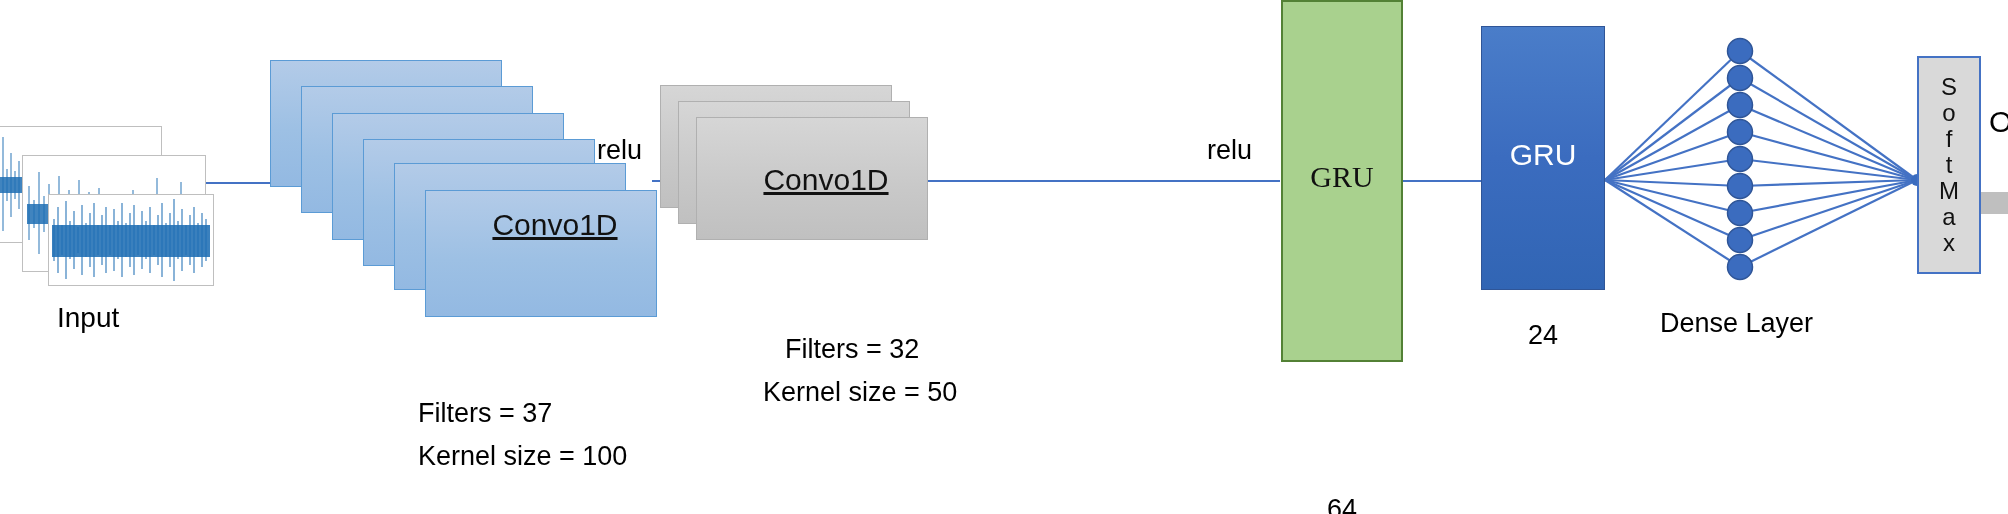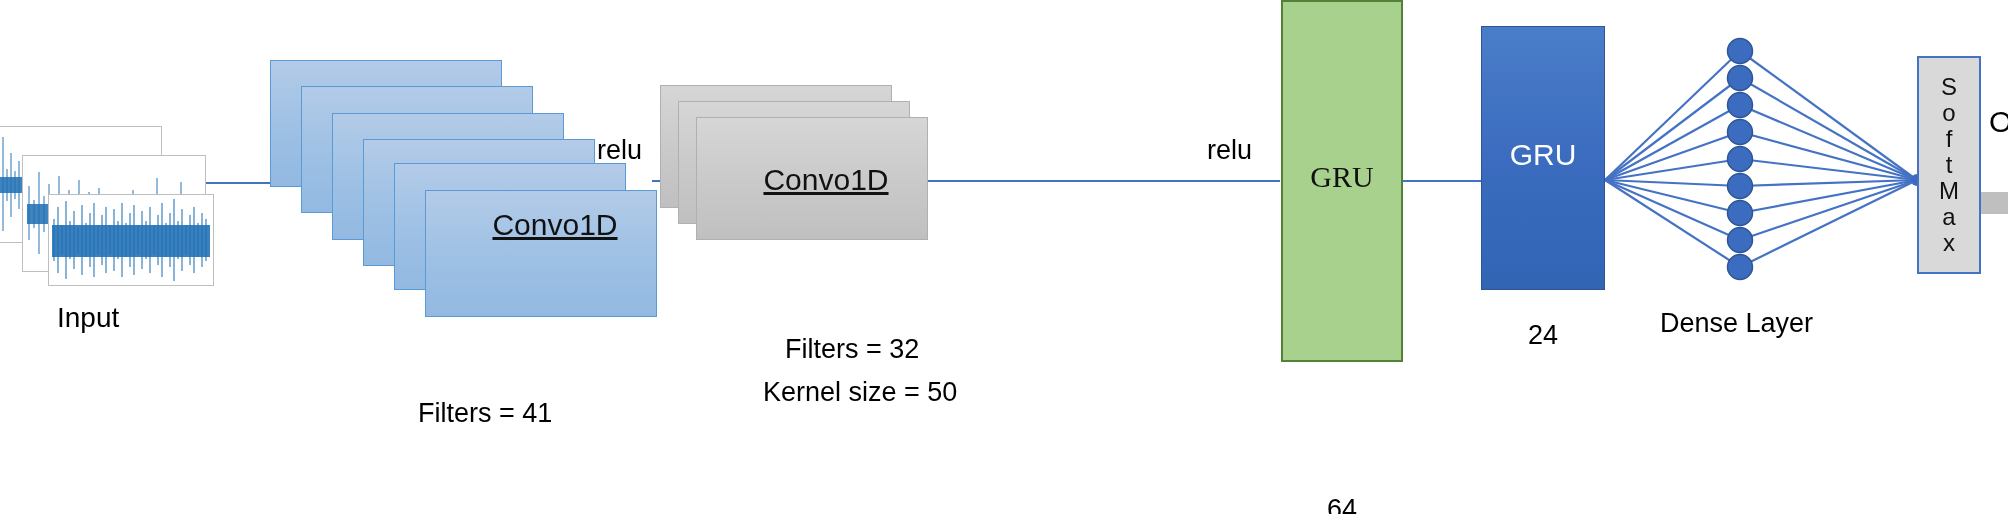--- a/index.html
+++ b/index.html
@@ -187,21 +187,22 @@
   <div class="wire" style="left:175px;top:182px;width:245px;"></div>
 
   <div class="conv-card conv-blue" style="left:270px;top:60px;width:232px;height:127px;z-index:11;"></div>
   <div class="conv-card conv-blue" style="left:301px;top:86px;width:232px;height:127px;z-index:12;"></div>
   <div class="conv-card conv-blue" style="left:332px;top:113px;width:232px;height:127px;z-index:13;"></div>
   <div class="conv-card conv-blue" style="left:363px;top:139px;width:232px;height:127px;z-index:14;"></div>
   <div class="conv-card conv-blue" style="left:394px;top:163px;width:232px;height:127px;z-index:15;"></div>
   <div class="conv-card conv-blue" style="left:425px;top:190px;width:232px;height:127px;z-index:16;"></div>
   <div class="conv-text" style="left:455px;top:208px;width:200px;text-align:center;z-index:17;">Convo1D</div>
 
-  <div class="meta-text" style="left:418px;top:398px;">Filters = 41</div>
+  <div class="meta-text" style="left:418px;top:398px;">Filters = 37</div>
+  <div class="meta-text" style="left:418px;top:441px;">Kernel size = 100</div>
 
   <div class="wire" style="left:652px;top:180px;width:95px;z-index:9;"></div>
   <div class="wire-label" style="left:597px;top:135px;">relu</div>
 
   <div class="conv-card conv-gray" style="left:660px;top:85px;width:232px;height:123px;z-index:11;"></div>
   <div class="conv-card conv-gray" style="left:678px;top:101px;width:232px;height:123px;z-index:12;"></div>
   <div class="conv-card conv-gray" style="left:696px;top:117px;width:232px;height:123px;z-index:13;"></div>
   <div class="conv-text" style="left:726px;top:163px;width:200px;text-align:center;z-index:14;">Convo1D</div>
 
   <div class="meta-text" style="left:758px;top:334px;margin-left:27px;">Filters = 32</div>

